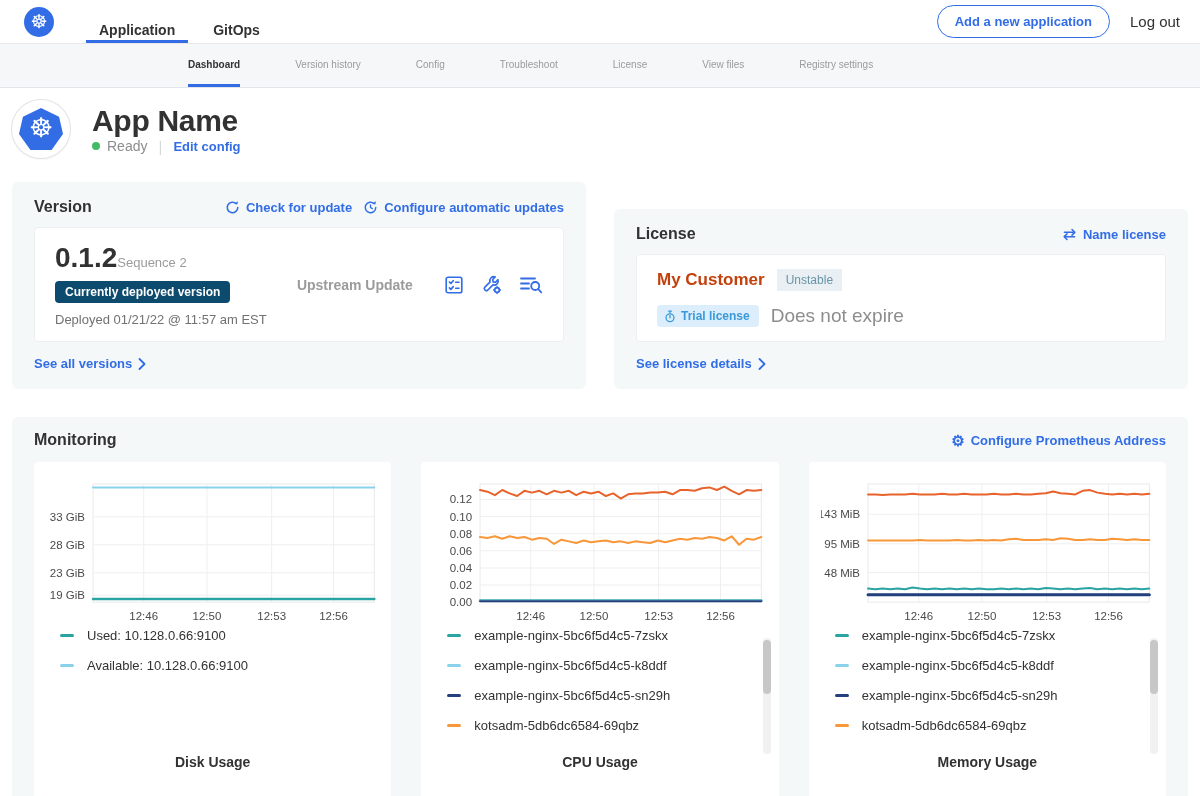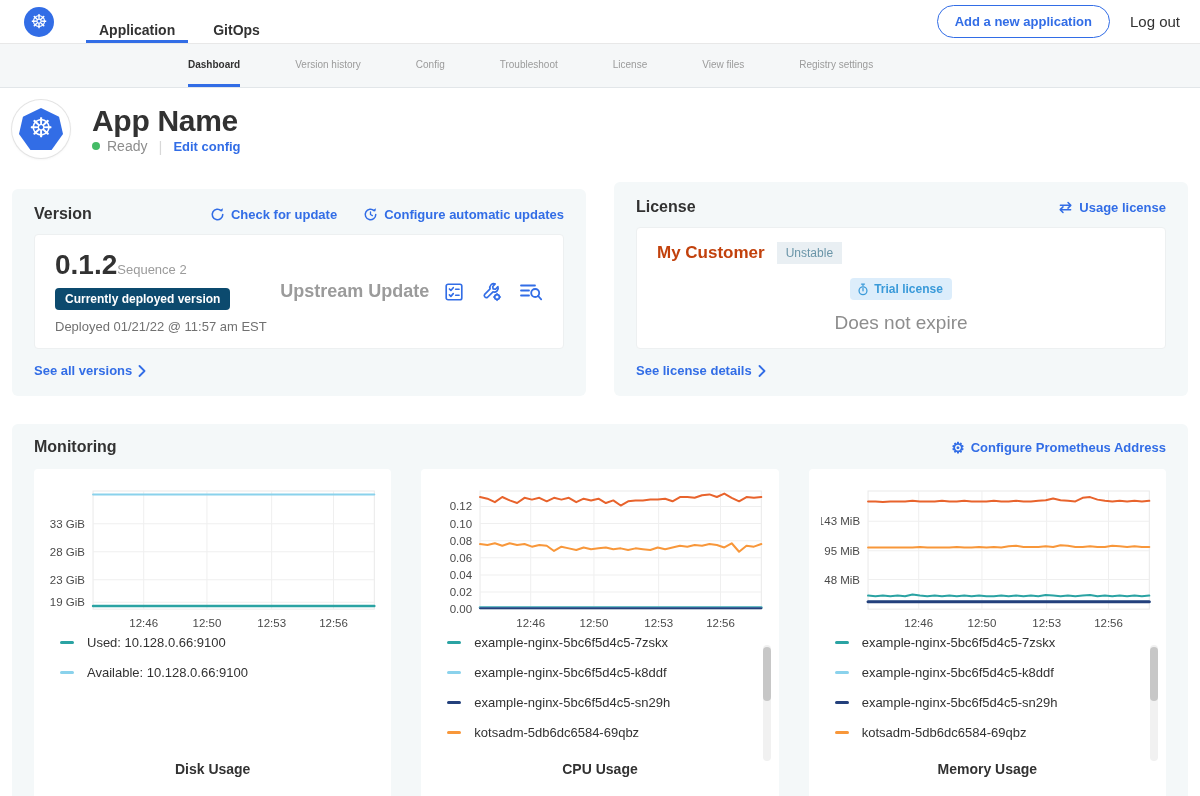--- a/index.html
+++ b/index.html
@@ -33,36 +33,36 @@
   .ready-row { display:flex; align-items:center; font-size:14px; color:#8d8d8d; }
   .dot { width:8px; height:8px; border-radius:50%; background:#44bb66; margin-right:7px; }
   .pipe { color:#d8d8d8; margin:0 11px; font-size:15px; }
   .link { color:#326de6; font-weight:bold; font-size:13px; cursor:pointer; text-decoration:none; display:inline-flex; align-items:center; gap:6px; }
 
   
   .cards-row { display:flex; gap:28px; padding:0 12px; margin-top:10px; align-items:flex-end; }
   .card { background:#f4f8f9; border-radius:6px; padding:16px 22px 18px; flex:1; }
   .card-head { display:flex; align-items:center; margin-bottom:11px; }
   .card-title { font-size:16px; font-weight:bold; }
-  .head-links { margin-left:auto; display:flex; gap:26px; align-items:center; }
+  .head-links { margin-left:auto; display:flex; gap:11px; align-items:center; }
   .inner { background:#fff; border-radius:4px; border:1px solid #edf0f1; padding:14px 20px; }
   .version-inner { display:flex; align-items:center; }
   .ver-row { display:flex; align-items:baseline; }
   .ver-num { font-size:28px; font-weight:bold; }
   .seq { font-size:13px; color:#9b9b9b; }
   .badge-green { display:inline-block; margin-top:7px; background:#0c4a6e; color:#fff; font-size:12px; font-weight:bold; padding:4px 10px; border-radius:4px; }
   .deployed { margin-top:9px; font-size:13px; color:#717171; }
-  .ver-mid { flex:1; text-align:center; color:#9b9b9b; font-weight:bold; font-size:18px; }
+  .ver-mid { flex:1; text-align:center; color:#9b9b9b; font-weight:bold; font-size:14px; }
   .ver-icons { display:flex; gap:16px; align-items:center; }
   .card-link-row { margin-top:13px; }
 
   .cust-row { display:flex; align-items:center; gap:12px; }
   .cust-name { font-size:17px; font-weight:bold; color:#c2410c; }
   .badge-unstable { background:#e9eff3; color:#6a95a8; font-size:12px; padding:4px 9px; border-radius:0; }
-  .lic-row2 { margin-top:14px; display:flex; align-items:center; gap:12px;flex-direction:column; }
+  .lic-row2 { margin-top:14px; display:flex; align-items:center; gap:12px; }
   .badge-trial { background:#dcedfb; color:#3a9ad9; font-weight:bold; font-size:12px; padding:4px 9px 4px 7px; border-radius:4px; display:inline-flex; align-items:center; gap:5px; }
   .no-expire { font-size:19px; color:#8d8d8d; }
 
   
   .monitoring { margin:28px 12px 0; background:#f4f8f9; border-radius:6px; padding:14px 22px 14px; }
   .mon-head { display:flex; align-items:center; margin-bottom:13px; }
   .charts-row { display:flex; gap:30px; }
   .chart-card { flex:1; background:#fff; border-radius:4px; padding:14px 12px 28px; position:relative; display:flex; flex-direction:column; }
   .chart-svg { width:100%; height:auto; display:block; }
   .legend { list-style:none; margin:0 0 0; padding-left:14px; min-height:122px; }
@@ -189,21 +189,21 @@
     <div class="card-head">
       <div class="card-title">License</div>
       <div class="head-links">
         <a class="link">
           <svg width="15" height="13" viewBox="0 0 16 14">
               <path d="M2.5 4.7h10.3" fill="none" stroke="#326de6" stroke-width="1.6" stroke-linecap="round"></path>
               <path d="M10.7 1.6l3 3.1-3 3" fill="none" stroke="#326de6" stroke-width="1.6" stroke-linecap="round" stroke-linejoin="round"></path>
               <path d="M13.5 9.3H3.2" fill="none" stroke="#326de6" stroke-width="1.6" stroke-linecap="round"></path>
               <path d="M5.3 12.4l-3-3.1 3-3" fill="none" stroke="#326de6" stroke-width="1.6" stroke-linecap="round" stroke-linejoin="round"></path>
             </svg>
-          <span>Usage license</span>
+          <span>Name license</span>
         </a>
       </div>
     </div>
     <div class="inner">
       <div class="cust-row">
         <span class="cust-name">My Customer</span>
         <span class="badge-unstable">Unstable</span>
       </div>
       <div class="lic-row2">
         <span class="badge-trial">

